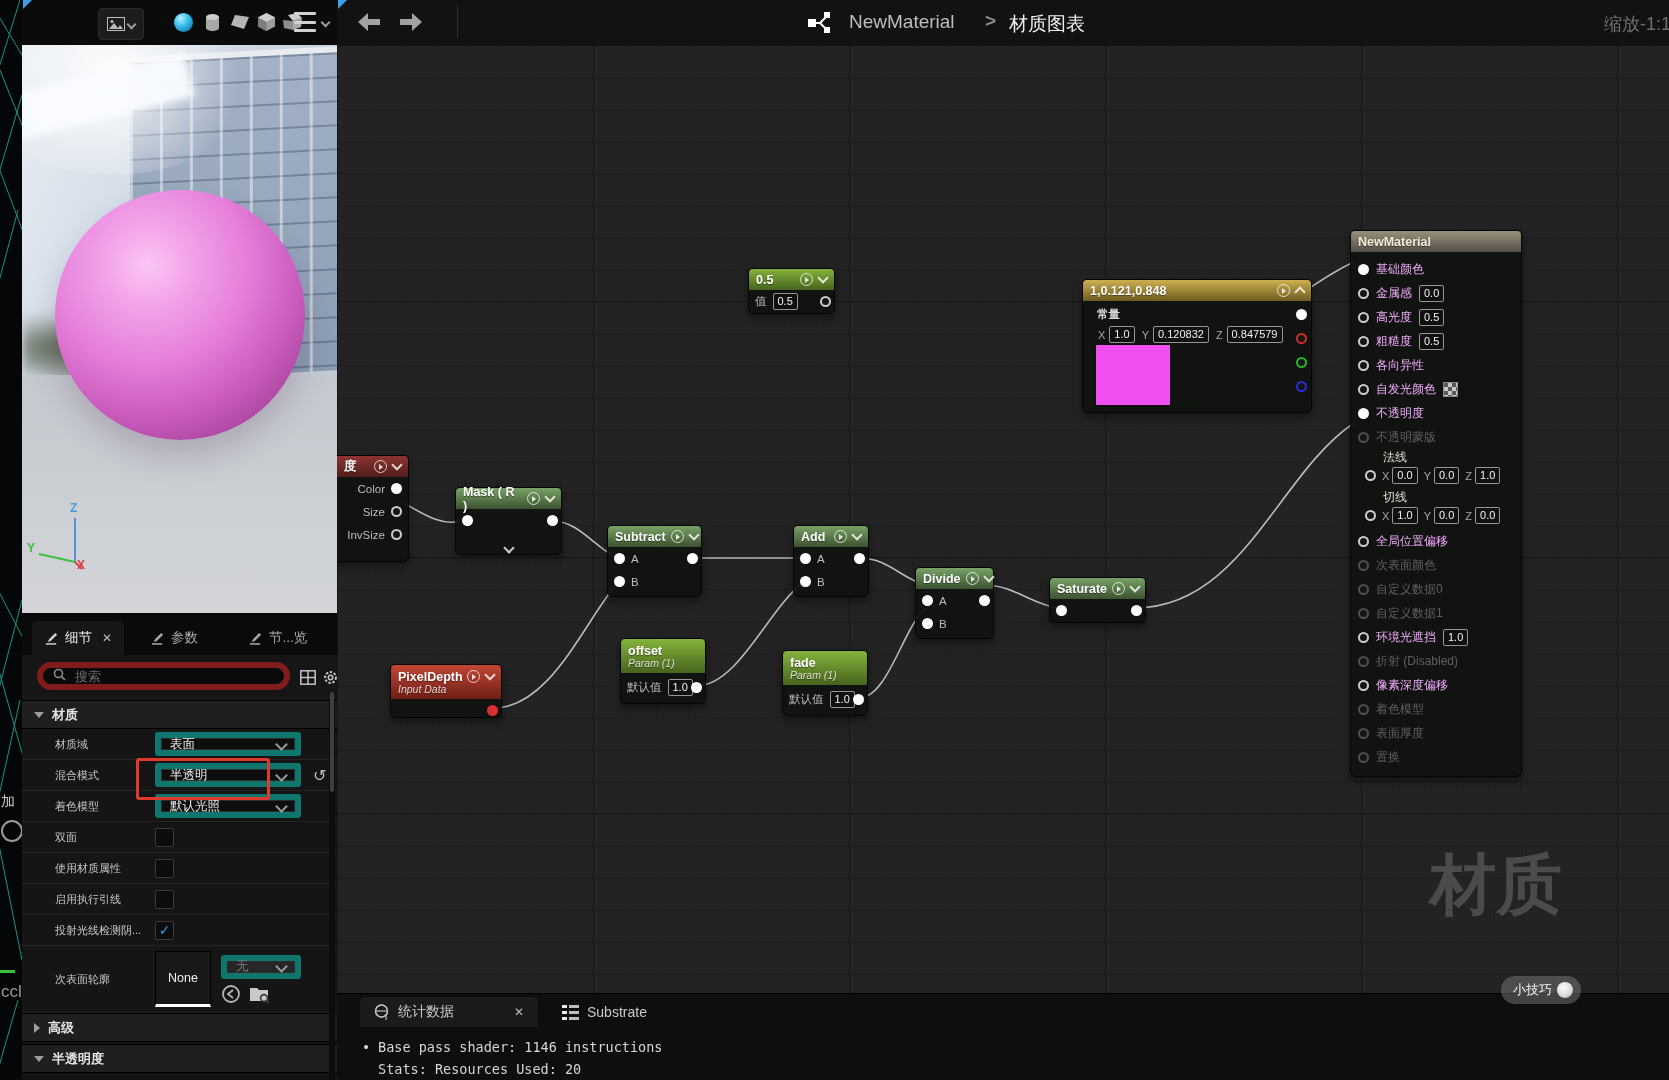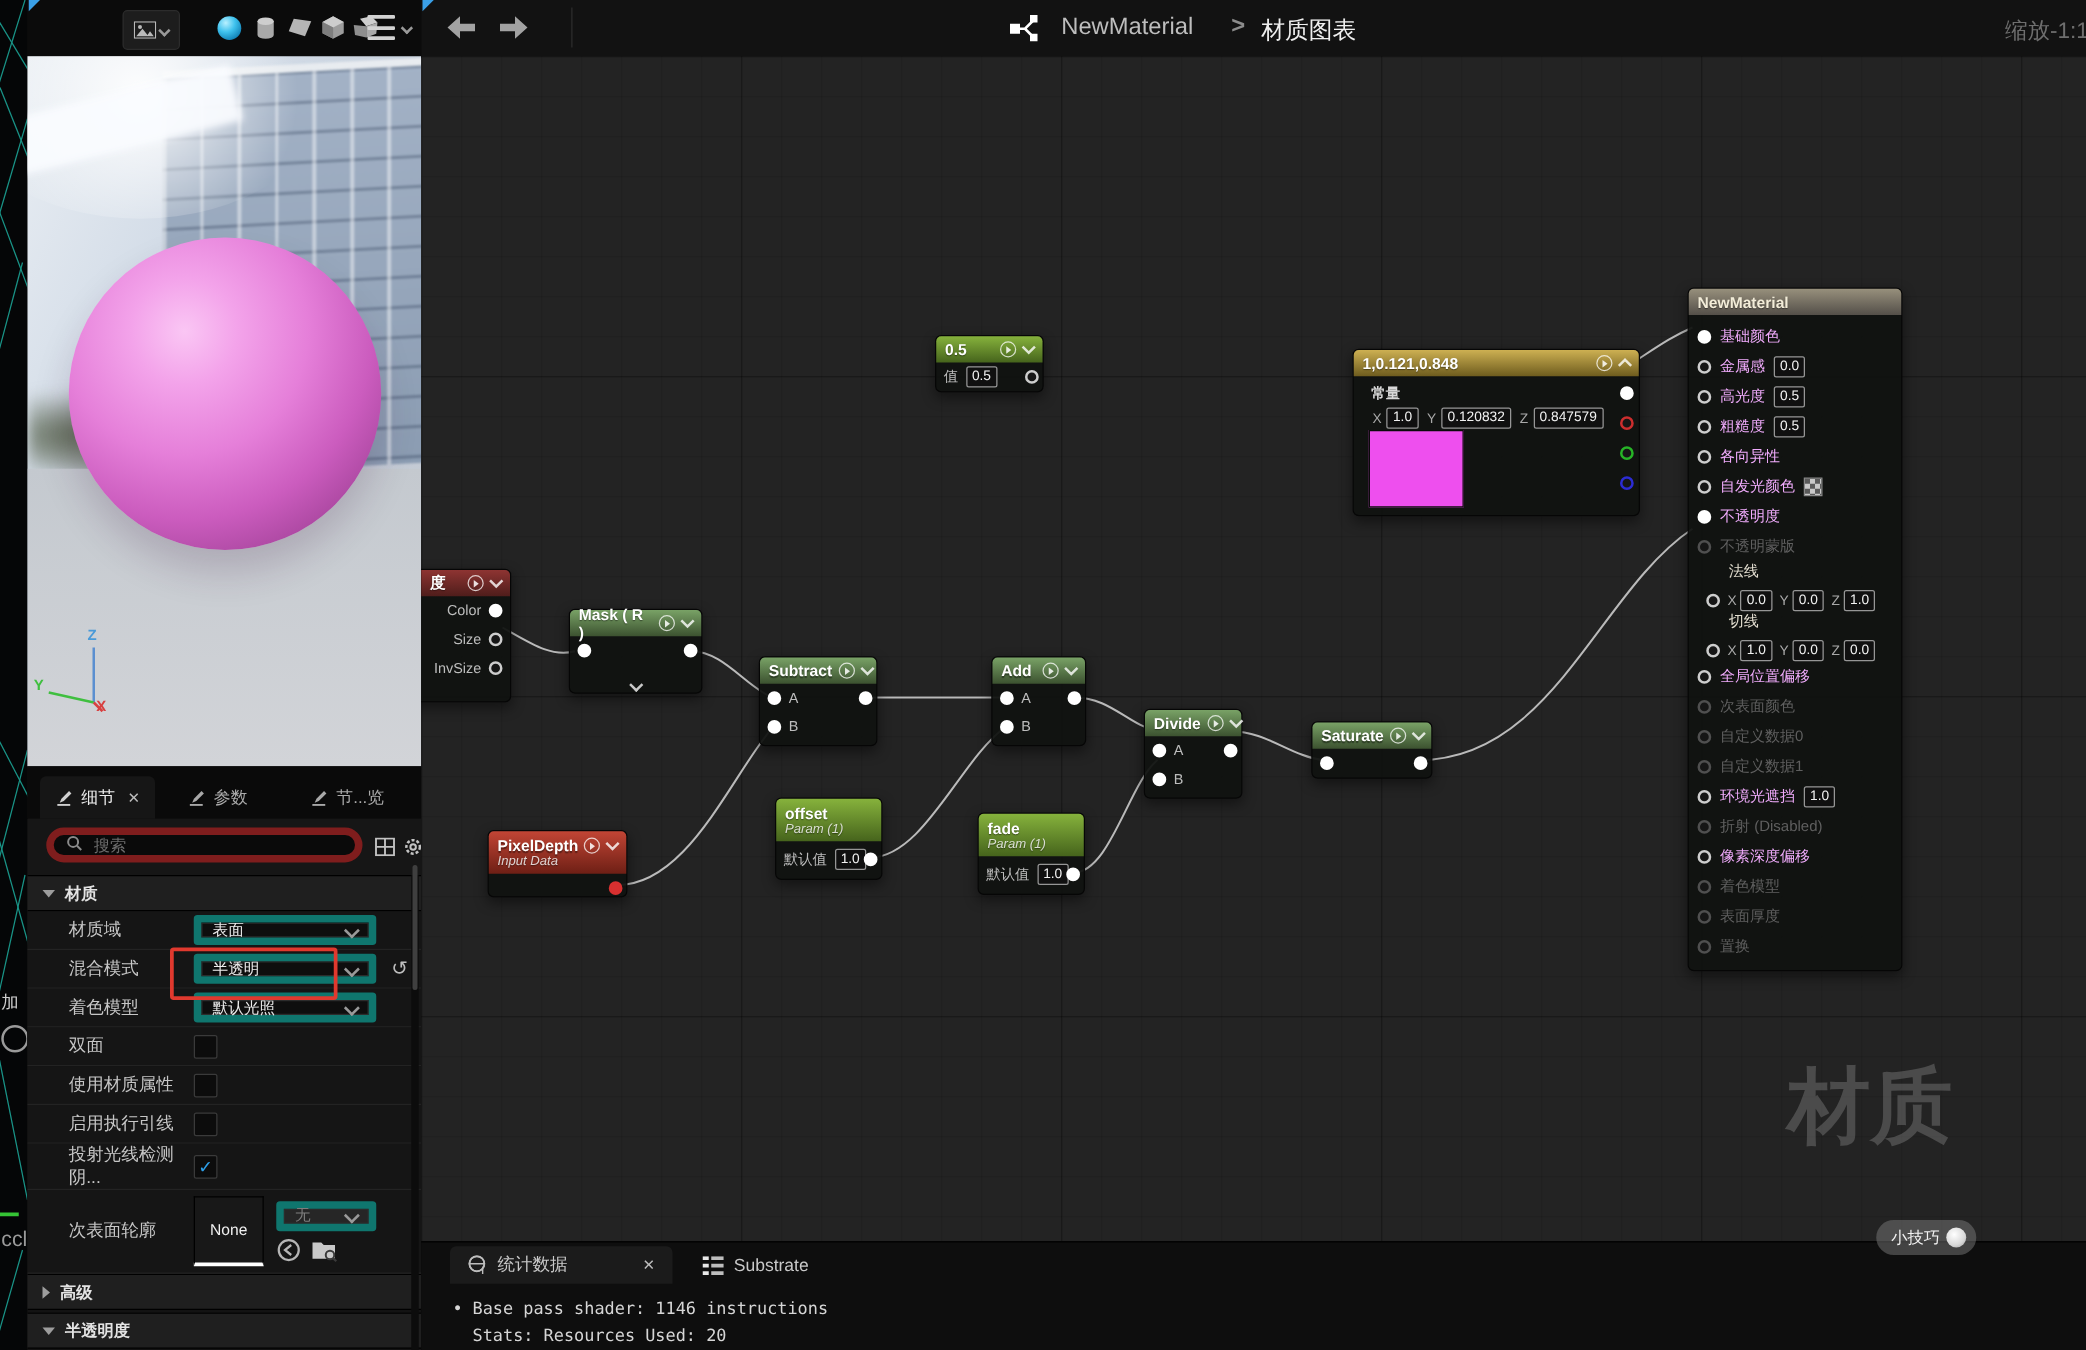--- a/index.html
+++ b/index.html
@@ -52,21 +52,21 @@
   #searchrow{position:absolute;left:0;top:655px;width:315px;height:45px;background:#161616;display:flex;align-items:center;}
   .searchbox{position:absolute;left:15px;top:7px;width:253px;height:28px;background:#0a0a0a;border:6px solid #7f1d1d;border-radius:14px;display:flex;align-items:flex-start;padding:0 10px;box-sizing:border-box;gap:7px;}
   .searchbox input{background:transparent;border:none;outline:none;color:#cfcfcf;font-size:13px;width:180px;font-family:inherit;}
   .searchbox input::placeholder{color:#6d6d6d;}
   
   #details{position:absolute;left:0;top:700px;width:315px;height:380px;background:#131313;}
   .sechdr{display:flex;align-items:center;gap:8px;height:27px;background:#1f1f1f;border-top:1px solid #000;border-bottom:1px solid #000;padding-left:12px;color:#e3e3e3;font-size:13px;font-weight:bold;}
   .tri-d{width:0;height:0;border-left:5px solid transparent;border-right:5px solid transparent;border-top:6px solid #9d9d9d;}
   .tri-r{width:0;height:0;border-top:5px solid transparent;border-bottom:5px solid transparent;border-left:6px solid #9d9d9d;}
   .drow{position:relative;display:flex;align-items:center;min-height:30px;border-bottom:1px solid #232323;background:#151515;}
-  .dlabel{color:#c6c6c6;font-size:14px;padding-left:33px;width:100px;flex:none;}
+  .dlabel{color:#c6c6c6;font-size:11px;padding-left:33px;width:100px;flex:none;}
   .dctrl{position:relative;display:flex;align-items:center;}
   .combo{width:146px;height:24px;background:#0e0e0e;border:6px solid #0f766e;box-shadow:inset 0 0 0 1px #2c2c2c;border-radius:3px;display:flex;align-items:center;justify-content:space-between;padding:0 9px;box-sizing:border-box;color:#ededed;font-size:12.5px;}
   .combo.dis{color:#7d7d7d;background:#262626;width:80px;}
   .hibox{position:absolute;left:-19px;top:-5px;width:128px;height:36px;border:3px solid #e0392e;border-radius:3px;pointer-events:none;z-index:4;}
   .revert{color:#bdbdbd;font-size:16px;margin-left:12px;}
   .cb{width:17px;height:17px;background:#0c0c0c;border:1px solid #3a3a3a;border-radius:2px;display:flex;align-items:center;justify-content:center;}
   .cb.checked::after{content:"\2713";color:#2d9fe8;font-size:14px;font-weight:bold;}
   .thumb{width:54px;height:52px;background:#181818;border:1px solid #000;border-bottom:3px solid #fff;display:flex;align-items:center;justify-content:center;color:#f0f0f0;font-size:12.5px;}
   .assetcol{display:flex;flex-direction:column;gap:5px;margin-left:10px;}
   .asseticons{display:flex;gap:8px;align-items:center;}
@@ -116,21 +116,21 @@
   .outpin{position:absolute;right:3px;}
   .vbox{display:inline-block;background:#101010;border:1px solid #969696;border-radius:2px;padding:0 4px;font-size:11px;color:#f2f2f2;line-height:15px;}
   .glabel{color:#bdbdbd;font-size:11.5px;}
   .morechev{position:absolute;left:50%;bottom:2px;transform:translateX(-50%) rotate(45deg);width:6px;height:6px;border-right:2px solid #c9c9c9;border-bottom:2px solid #c9c9c9;}
   
   .swatch{position:absolute;left:12px;top:64px;width:74px;height:60px;background:#ee4fee;border:1px solid #0a0a0a;}
   .xyzrow{display:flex;align-items:center;gap:4px;padding-left:12px;margin-top:4px;}
   
   #output-pins{position:absolute;left:0;top:22px;right:0;display:flex;flex-direction:column;padding-top:4px;}
   .mrow{display:flex;align-items:center;gap:7px;height:24px;padding-left:7px;}
-  .mrow.xyz{height:40px;flex-direction:column;align-items:flex-start;gap:1px;justify-content:space-between;}
+  .mrow.xyz{height:40px;flex-direction:column;align-items:flex-start;gap:1px;justify-content:flex-start;}
   .mlabel{color:#f0abfc;font-size:12px;}
   .mlabel.off, .mlabel2.off{color:#5f5f5f;}
   .mlabel2{color:#e3ded0;font-size:12px;padding-left:25px;}
   .xrow{display:flex;align-items:center;gap:3px;padding-left:7px;}
   .axis{color:#a9a9a9;font-size:11px;margin-left:3px;}
   .checker{width:13px;height:13px;border:1px solid #888;
     background:repeating-conic-gradient(#c8c8c8 0% 25%,#5a5a5a 0% 50%) 0 0/8px 8px;}
   
   #bottompanel{left:337px;top:993px;width:1332px;height:87px;background:#0e0e0e;overflow:hidden;border-top:1px solid #000;}
   #btabs{position:absolute;left:0;top:0;width:1332px;height:33px;display:flex;align-items:flex-end;padding-left:23px;box-sizing:border-box;gap:10px;}

